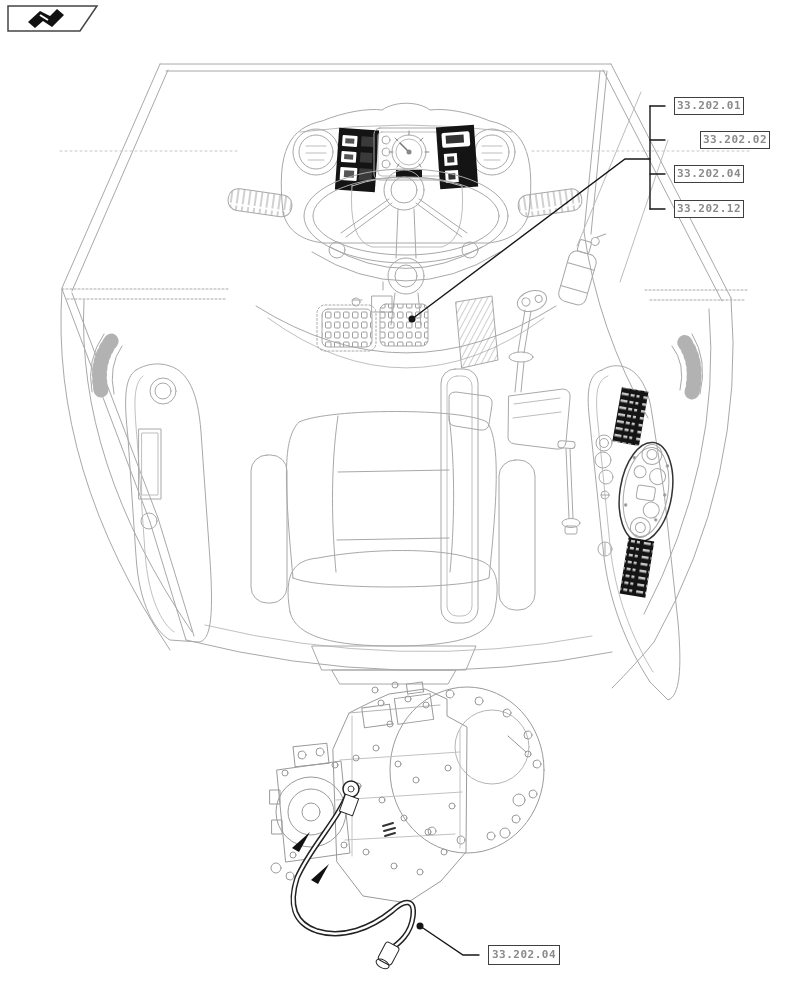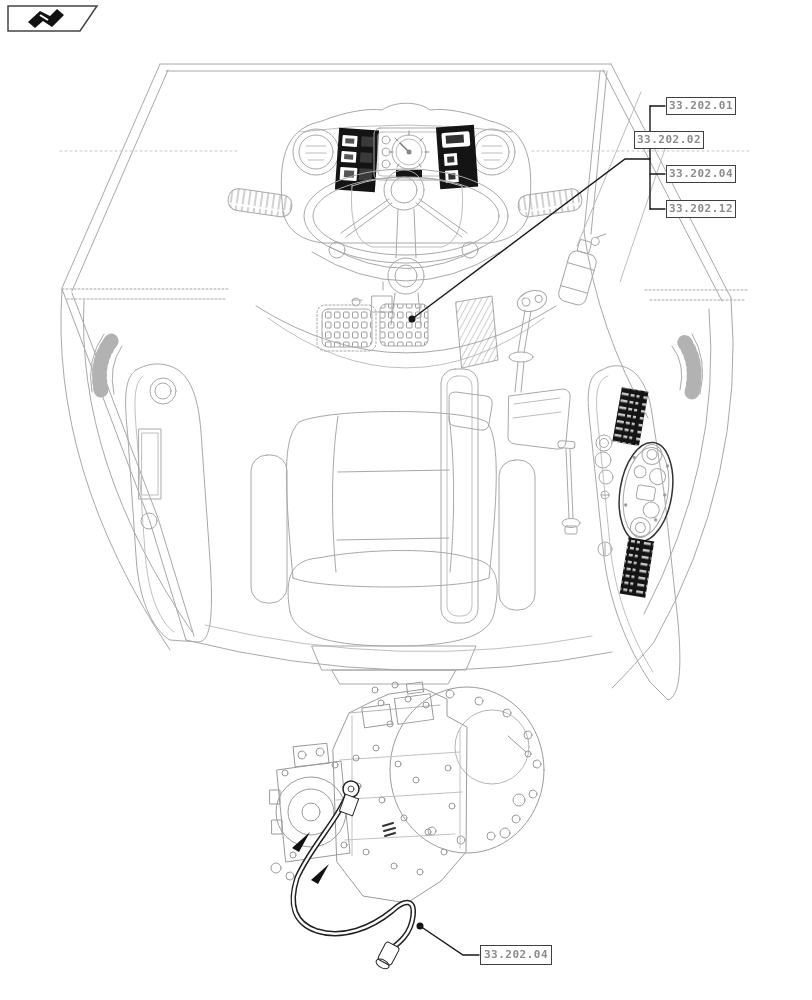--- a/index.html
+++ b/index.html
@@ -2,21 +2,21 @@
 <html><head>
 <meta charset="utf-8">
 <style>
   html,body{margin:0;padding:0;background:#fff;}
   .page{position:relative;width:812px;height:1000px;background:#fff;overflow:hidden;
         font-family:"DejaVu Sans Mono","Liberation Mono",monospace;}
   .art{position:absolute;left:0;top:0;}
   .callout{position:absolute;box-sizing:border-box;width:70px;height:18px;
            border:1px solid #3f3f3f;background:#fff;color:#8a8a8a;
            font-size:11px;font-weight:bold;letter-spacing:.5px;
-           text-align:center;line-height:16px;}
+           text-align:center;line-height:16px;margin-left:8px;}
   .callout.wide{width:72px;height:20px;line-height:18px;}
 </style>
 </head>
 <body>
 
 <div class="page">
 
 <svg class="art" width="812" height="1000" viewBox="0 0 812 1000">
   <defs>
     <pattern id="perf" width="9" height="10" patternUnits="userSpaceOnUse">
@@ -369,18 +369,18 @@
       <circle cx="412" cy="319" r="3.5" fill="#161616" stroke="none"></circle>
     </g>
     <g>
       <path d="M420,926 L463,955 L479,955"></path>
       <circle cx="420" cy="926" r="3.5" fill="#161616" stroke="none"></circle>
     </g>
   </g>
 </svg>
 
 <div class="callout" style="left:666px;top:97px;">33.202.01</div>
-<div class="callout" style="left:634px;top:131px;">33.202.02</div>
+<div class="callout" style="left:692px;top:131px;">33.202.02</div>
 <div class="callout" style="left:666px;top:165px;">33.202.04</div>
 <div class="callout" style="left:666px;top:200px;text-align:center;">33.202.12</div>
 <div class="callout wide" style="left:480px;top:945px;">33.202.04</div>
 
 </div>
 
 </body></html>

